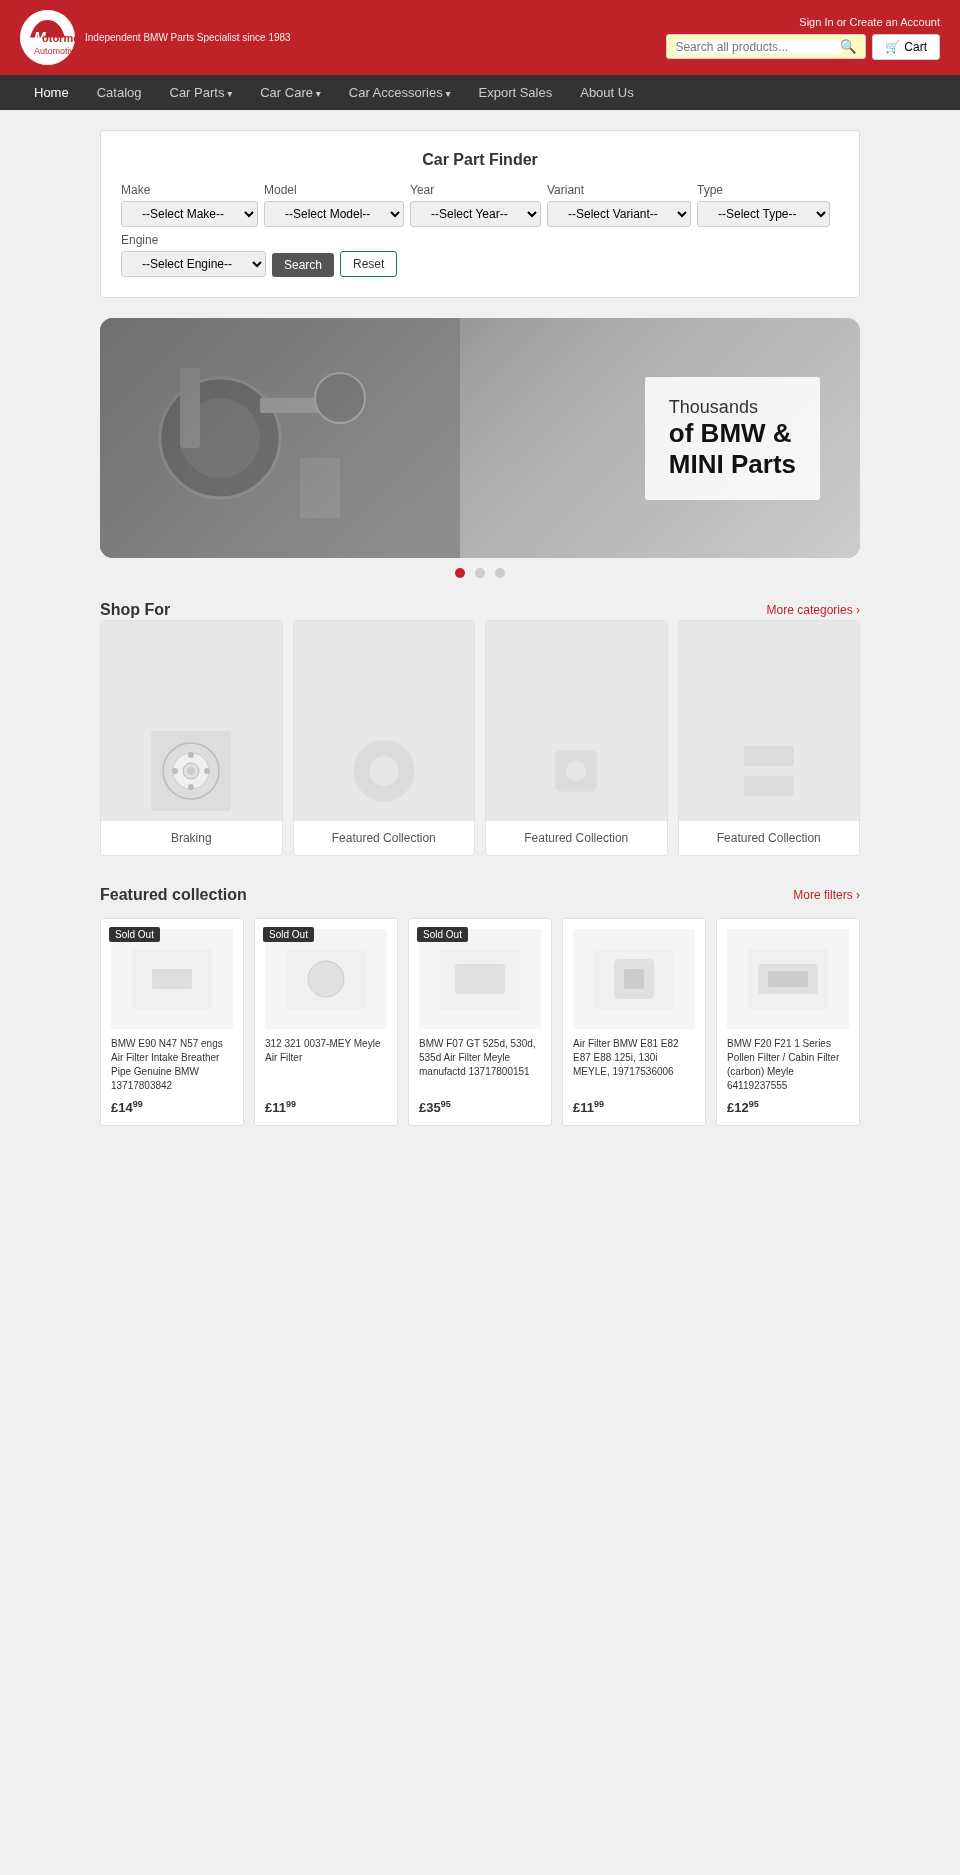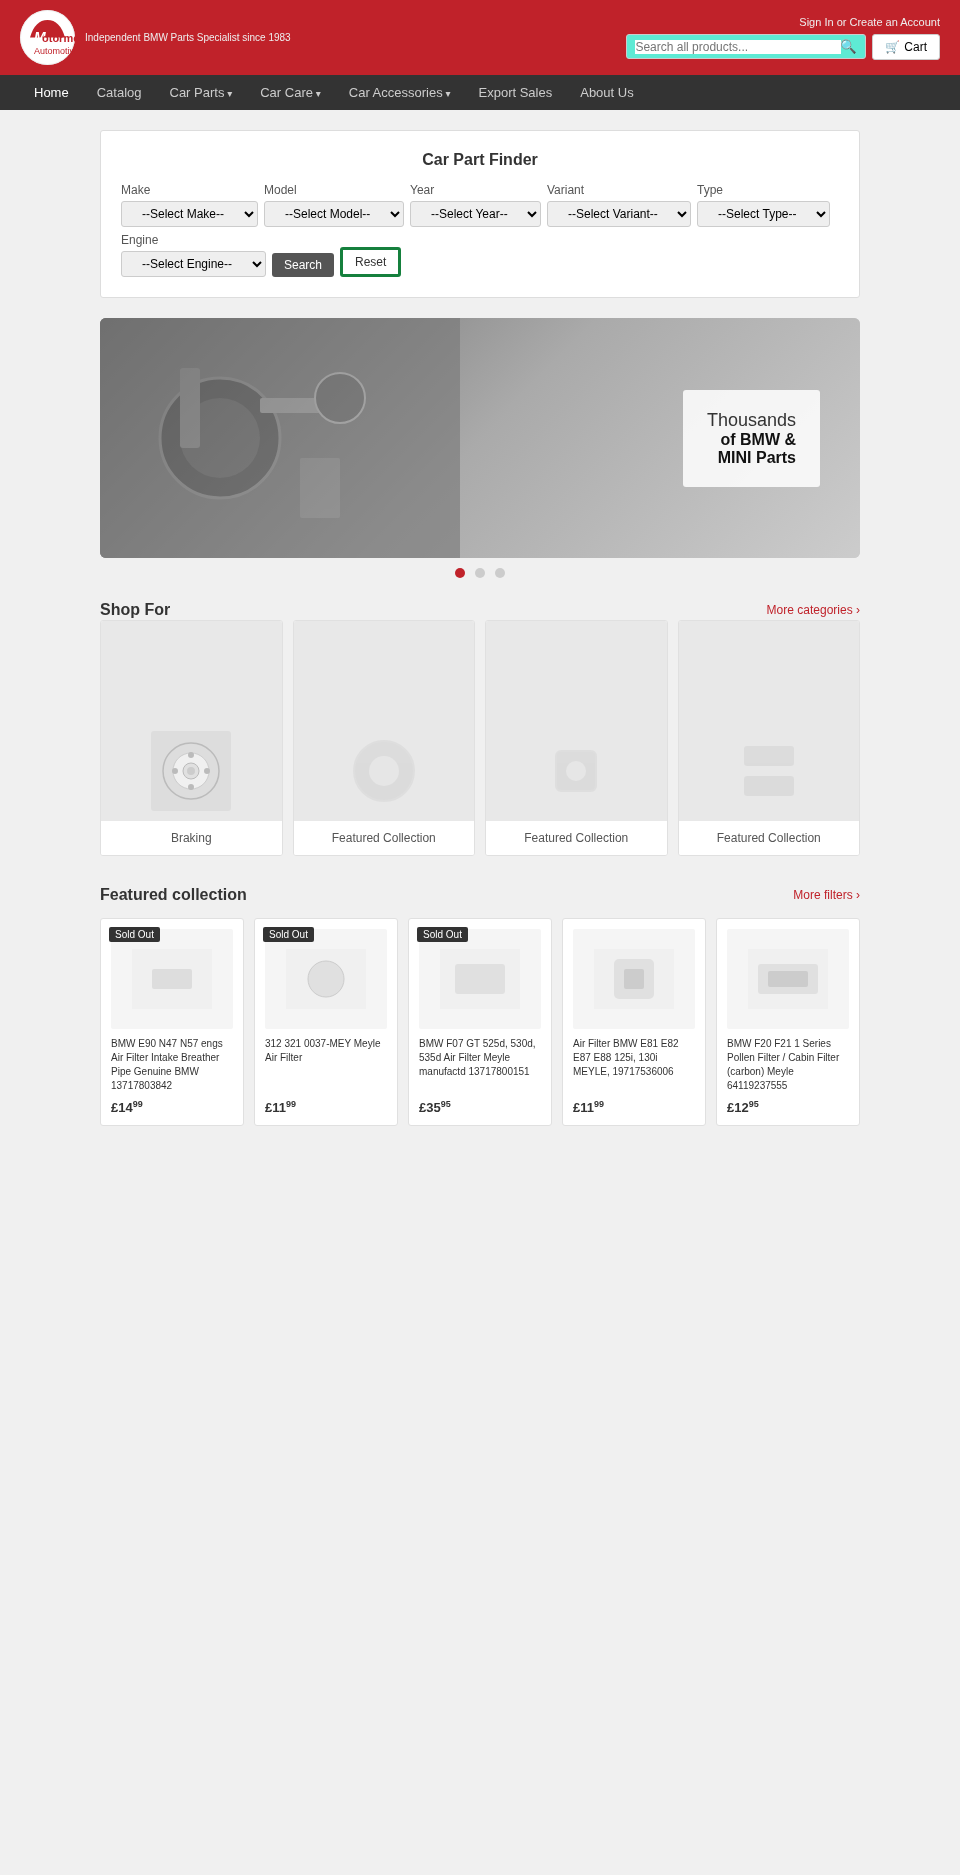--- a/index.html
+++ b/index.html
@@ -6,21 +6,21 @@
     body { font-family: Arial, sans-serif; background: #f0f0f0; font-size: 13px; color: #333; }
 
     
     .header { background: #c0222a; padding: 10px 20px; display: flex; align-items: center; justify-content: space-between; }
     .logo-area { display: flex; align-items: center; gap: 10px; }
     .logo-text { color: white; }
     .logo-text .sub { font-size: 10px; color: #eee; }
     .header-right { display: flex; flex-direction: column; align-items: flex-end; gap: 6px; }
     .header-top-links { font-size: 11px; color: #eee; }
     .header-search { display: flex; gap: 6px; align-items: center; }
-    .search-box { display: flex; align-items: center; background: #5eead4; border: 1px solid #ccc; border-radius: 3px; padding: 4px 8px; width: 240px; }
+    .search-box { display: flex; align-items: center; background: #fef9c3; border: 1px solid #ccc; border-radius: 3px; padding: 4px 8px; width: 200px; }
     .search-box input { border: none; outline: none; font-size: 12px; flex: 1; }
     .search-box .search-icon-btn { background: none; border: none; cursor: pointer; color: #666; }
     .cart-btn { background: white; border: 1px solid #ccc; padding: 5px 12px; border-radius: 3px; font-size: 12px; cursor: pointer; display: flex; align-items: center; gap: 4px; }
 
     
     .nav { background: #333; display: flex; align-items: center; padding: 0 20px; }
     .nav a { color: #ccc; text-decoration: none; padding: 10px 14px; font-size: 13px; display: inline-block; }
     .nav a.active { color: white; }
     .nav .has-dropdown { position: relative; }
     .nav .has-dropdown::after { content: ' ▾'; font-size: 10px; }
@@ -30,29 +30,29 @@
 
     
     .finder { background: white; border: 1px solid #ddd; padding: 20px; border-radius: 3px; margin-bottom: 20px; }
     .finder-title { text-align: center; font-size: 16px; font-weight: bold; margin-bottom: 14px; }
     .finder-row { display: flex; gap: 6px; align-items: flex-end; flex-wrap: wrap; }
     .finder-field { display: flex; flex-direction: column; gap: 4px; }
     .finder-field label { font-size: 12px; color: #555; }
     .finder-field select { padding: 4px 16px; border: 1px solid #ccc; border-radius: 3px; font-size: 12px; min-width: 100px; }
     .finder-btn { padding: 5px 12px; border: none; border-radius: 3px; font-size: 12px; cursor: pointer; }
     .finder-search { background: #555; color: white; }
-    .finder-reset { background: white; border: 3px solid #15803d; color: #333; }
+    .finder-reset { background: white; border: 1px solid #15803d; color: #333; }
 
     
     .banner { margin-bottom: 20px; position: relative; }
-    .banner-img { width: 100%; height: 240px; background: linear-gradient(to right, #888 40%, #ccc); border-radius: 6px; display: flex; align-items: center; justify-content: flex-end; overflow: hidden; position: relative; }
+    .banner-img { width: 100%; height: 240px; background: linear-gradient(to right, #888 40%, #ccc); border-radius: 13px; display: flex; align-items: center; justify-content: flex-end; overflow: hidden; position: relative; }
     .banner-bg { position: absolute; left: 0; top: 0; width: 100%; height: 100%; background: linear-gradient(135deg, #666 0%, #aaa 50%, #ccc 100%); z-index: 0; }
     .banner-text { position: relative; z-index: 1; background: rgba(255,255,255,0.85); padding: 20px 24px; margin-right: 40px; border-radius: 3px; }
     .banner-text .line1 { font-size: 18px; color: #333; }
-    .banner-text .line2 { font-size: 16px; font-weight: bold; color: #111; text-align: right; }
+    .banner-text .line2 { font-size: 26px; font-weight: bold; color: #111; }
     .banner-dots { text-align: center; margin-top: 8px; }
     .dot { display: inline-block; width: 10px; height: 10px; border-radius: 50%; background: #ccc; margin: 0 3px; }
     .dot.active { background: #c0222a; }
 
     
     .section-header { display: flex; align-items: center; justify-content: space-between; margin-bottom: 1px; }
     .section-title { font-size: 16px; font-weight: bold; color: #333; }
     .more-link { color: #c0222a; font-size: 12px; text-decoration: none; }
     .more-link::after { content: ' ›'; }
 

